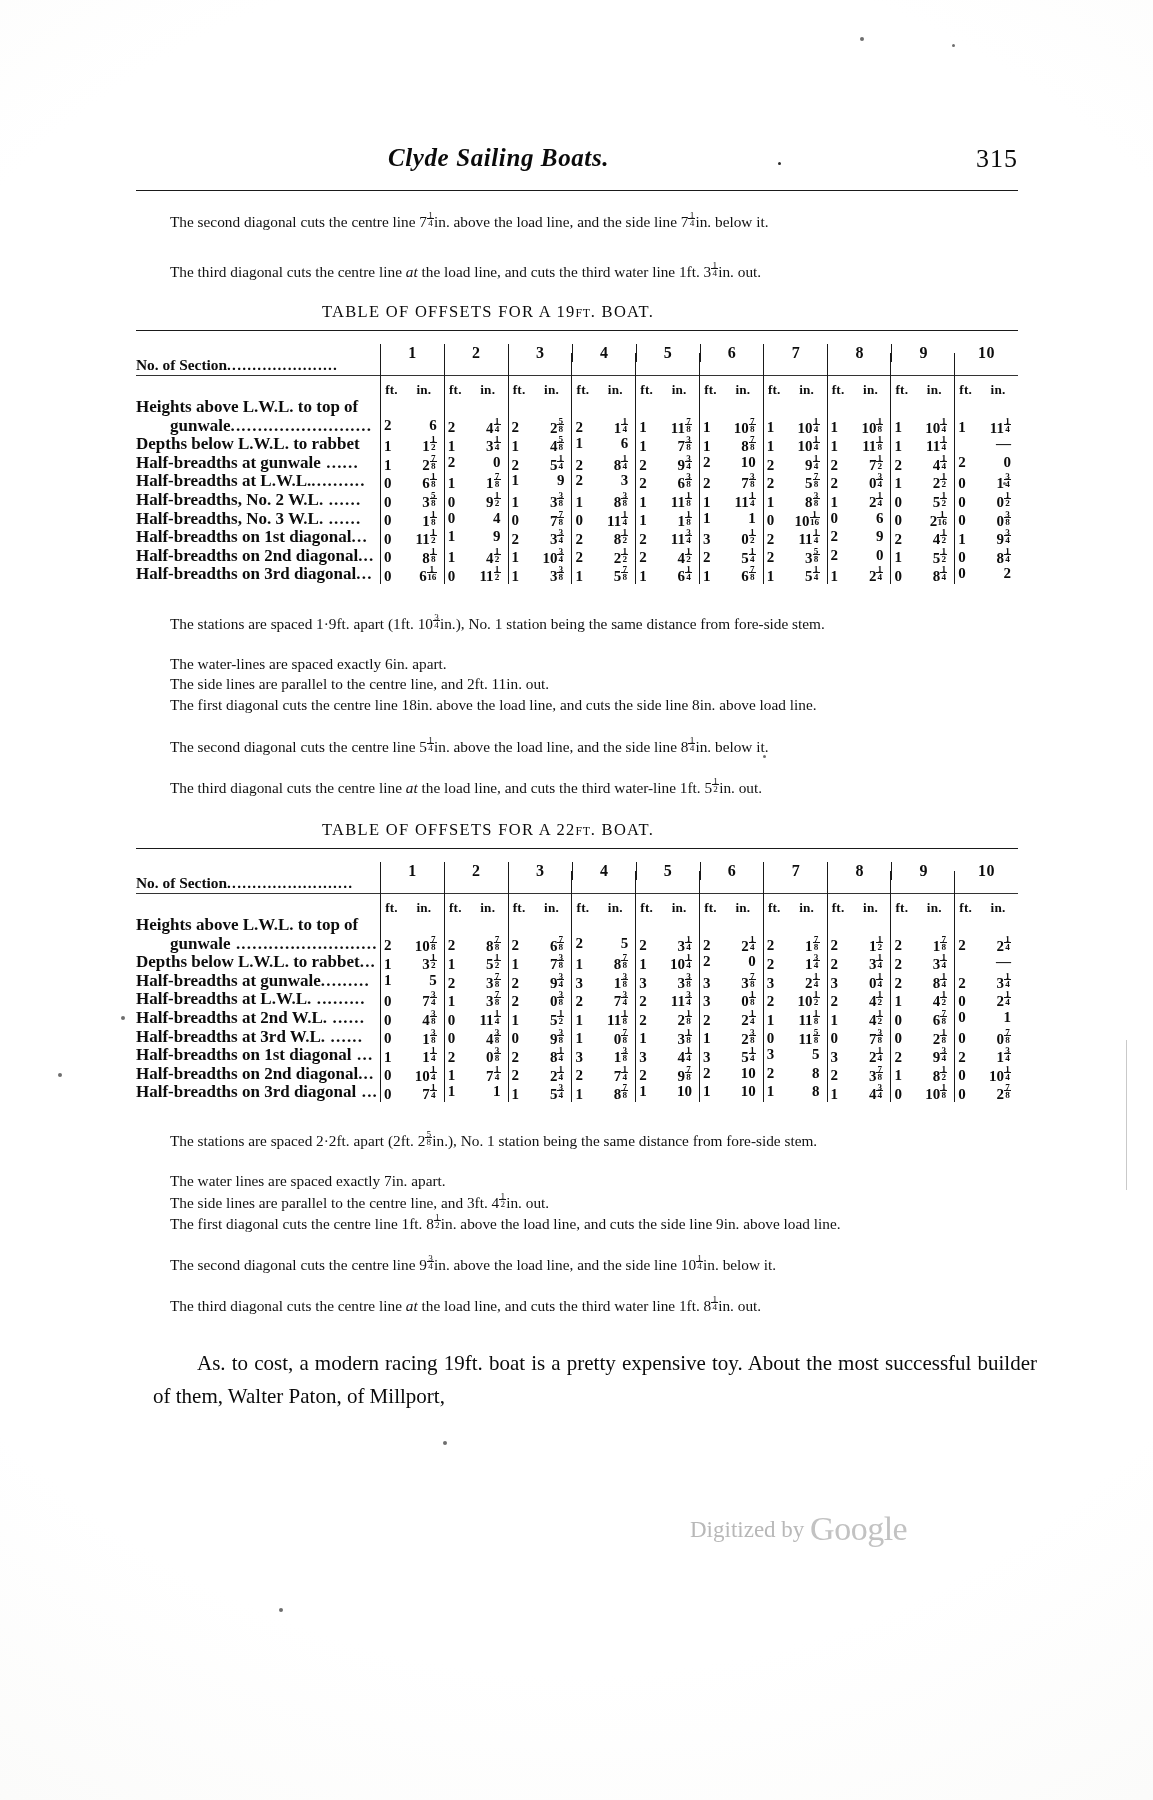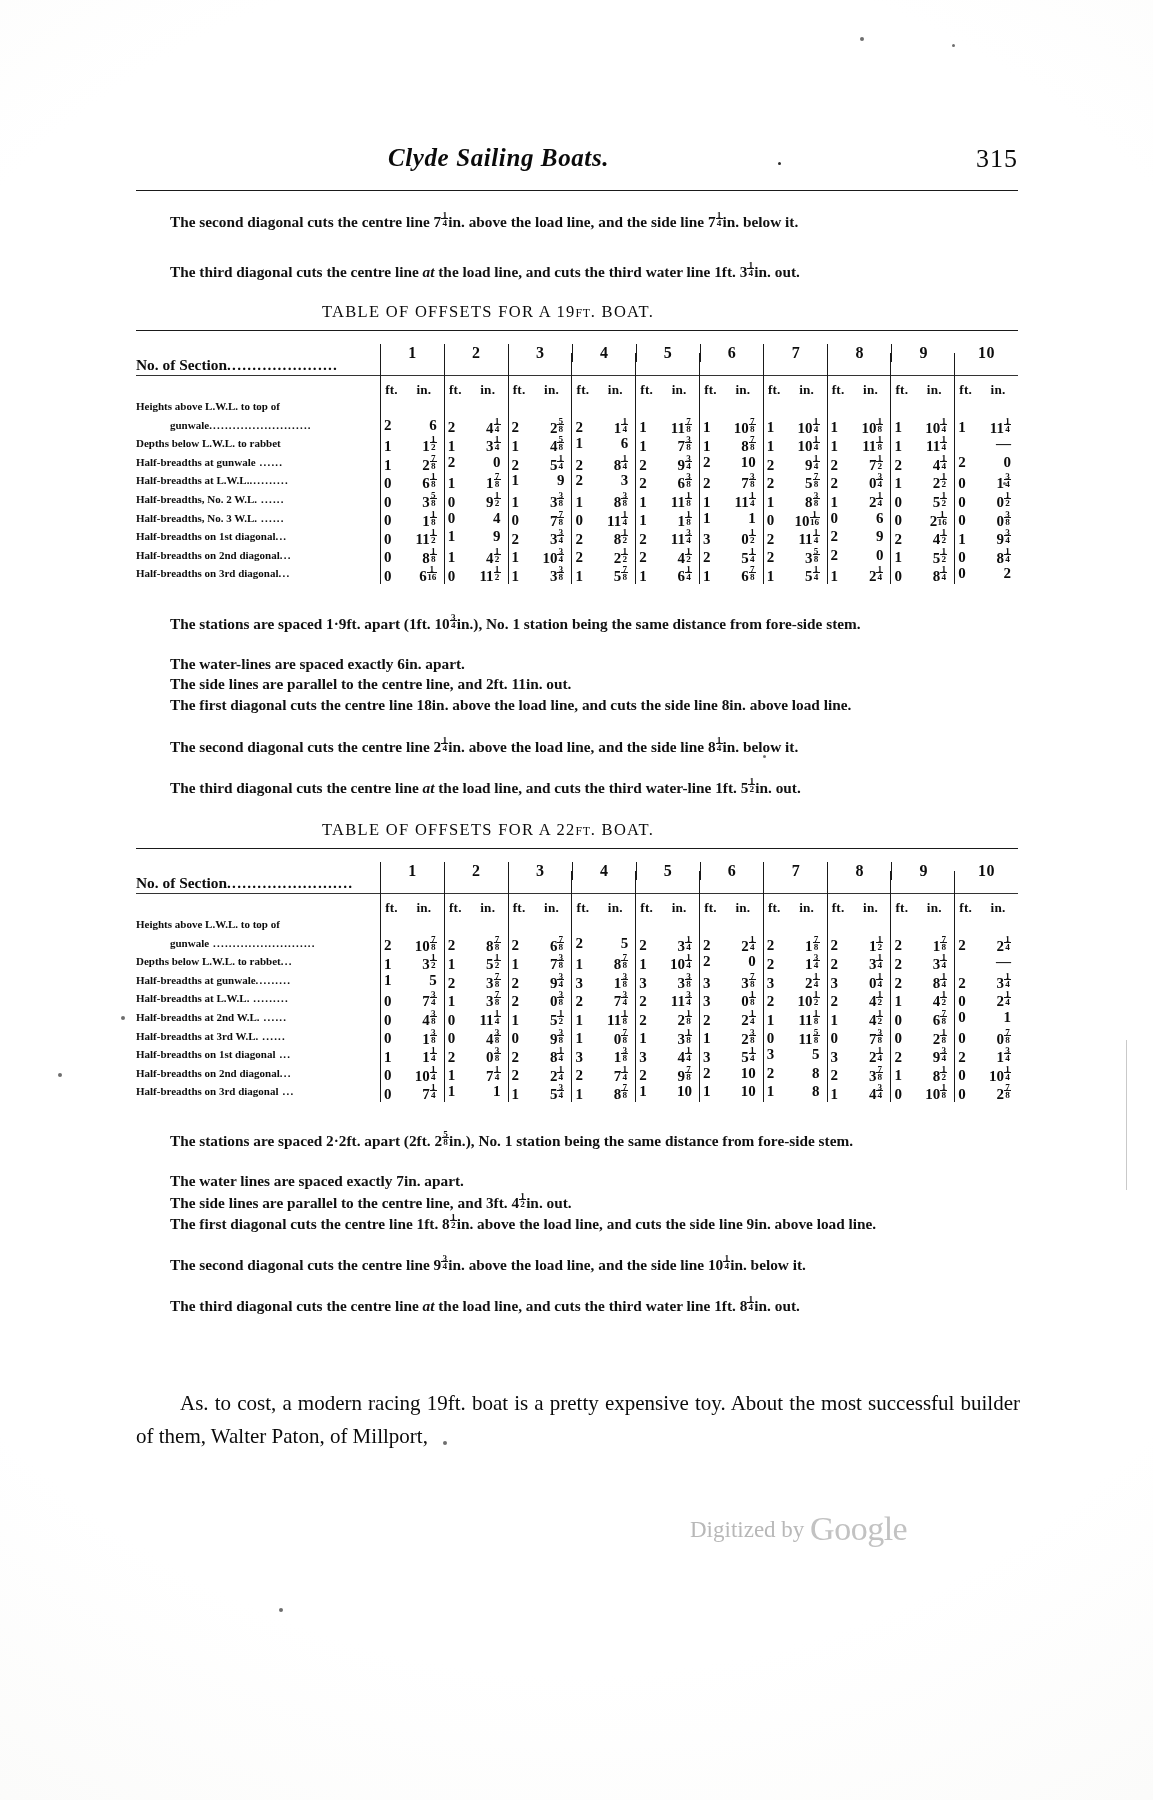--- a/index.html
+++ b/index.html
@@ -79,21 +79,20 @@
 
   
   .para {
     position: absolute;
     font-family: "Liberation Serif", serif;
     font-size: 15.3px;
     line-height: 20px;
     text-align: justify;
     text-justify: inter-word;
     color: #111;
-    font-weight: bold;
   }
   .para .ind { display: inline-block; width: 34px; }
   .it { font-style: italic; }
 
   
   .fr {
     display: inline-block;
     position: relative;
     font-size: 9.2px;
     line-height: 1;
@@ -134,21 +133,21 @@
 
   .orow {
     display: flex;
     align-items: stretch;
     width: 100%;
   }
 
   .ostub {
     width: 244px;
     flex: 0 0 244px;
-    font-size: 11px;
+    font-size: 17px;
     line-height: 17.4px;
     white-space: nowrap;
     font-weight: bold;
     padding-right: 2px;
     box-sizing: border-box;
   }
 
   .ocell {
     flex: 1 1 0;
     position: relative;
@@ -761,21 +760,21 @@
   <div class="para" style="left:136px; top:654px; width:882px;">
     <span class="ind"></span><span>The water-lines are spaced exactly 6in. apart.</span>
   </div>
   <div class="para" style="left:136px; top:674px; width:882px;">
     <span class="ind"></span><span>The side lines are parallel to the centre line, and 2ft. 11in. out.</span>
   </div>
   <div class="para" style="left:136px; top:695px; width:882px;">
     <span class="ind"></span><span>The first diagonal cuts the centre line 18in. above the load line, and cuts the side line 8in. above load line.</span>
   </div>
   <div class="para" style="left:136px; top:736px; width:882px;">
-    <span class="ind"></span><span>The second diagonal cuts the centre line 2</span><span class="fr"><span class="n">1</span><span class="d">4</span></span><span>in. above the load line, and the side line 8</span><span class="fr"><span class="n">1</span><span class="d">4</span></span><span>in. below it.</span>
+    <span class="ind"></span><span>The second diagonal cuts the centre line 5</span><span class="fr"><span class="n">1</span><span class="d">4</span></span><span>in. above the load line, and the side line 8</span><span class="fr"><span class="n">1</span><span class="d">4</span></span><span>in. below it.</span>
   </div>
   <div class="para" style="left:136px; top:777px; width:882px;">
     <span class="ind"></span><span>The third diagonal cuts the centre line </span><span class="it">at</span><span> the load line, and cuts the third water-line 1ft. 5</span><span class="fr"><span class="n">1</span><span class="d">2</span></span><span>in. out.</span>
   </div>
 
   <div class="tbl-caption" style="left:322px; top:820px;">
     <span>TABLE OF OFFSETS FOR A 22</span><span class="sm">FT</span><span>. BOAT.</span>
   </div>
 
   <div class="offsets" id="tbl22" style="top:848px;">
@@ -1260,21 +1259,21 @@
   <div class="para" style="left:136px; top:1213px; width:882px;">
     <span class="ind"></span><span>The first diagonal cuts the centre line 1ft. 8</span><span class="fr"><span class="n">1</span><span class="d">2</span></span><span>in. above the load line, and cuts the side line 9in. above load line.</span>
   </div>
   <div class="para" style="left:136px; top:1254px; width:882px;">
     <span class="ind"></span><span>The second diagonal cuts the centre line 9</span><span class="fr"><span class="n">3</span><span class="d">4</span></span><span>in. above the load line, and the side line 10</span><span class="fr"><span class="n">1</span><span class="d">4</span></span><span>in. below it.</span>
   </div>
   <div class="para" style="left:136px; top:1295px; width:882px;">
     <span class="ind"></span><span>The third diagonal cuts the centre line </span><span class="it">at</span><span> the load line, and cuts the third water line 1ft. 8</span><span class="fr"><span class="n">1</span><span class="d">4</span></span><span>in. out.</span>
   </div>
 
-  <div class="closing" style="top:1387px;">
+  <div class="closing" style="top:1347px;margin-left:17px;">
     <span class="ind2"></span><span>As</span><span>. to cost, a modern racing 19ft. boat is a pretty expensive toy. About the most successful builder of them, Walter Paton, of Millport,</span>
   </div>
 
   <div class="gfooter">
     <span>Digitized by</span>
     <span class="g-word">Google</span>
   </div>
 
   <div class="speck" style="left:860px; top:37px; width:4px; height:4px;"></div>
   <div class="speck" style="left:952px; top:44px; width:3px; height:3px;"></div>

